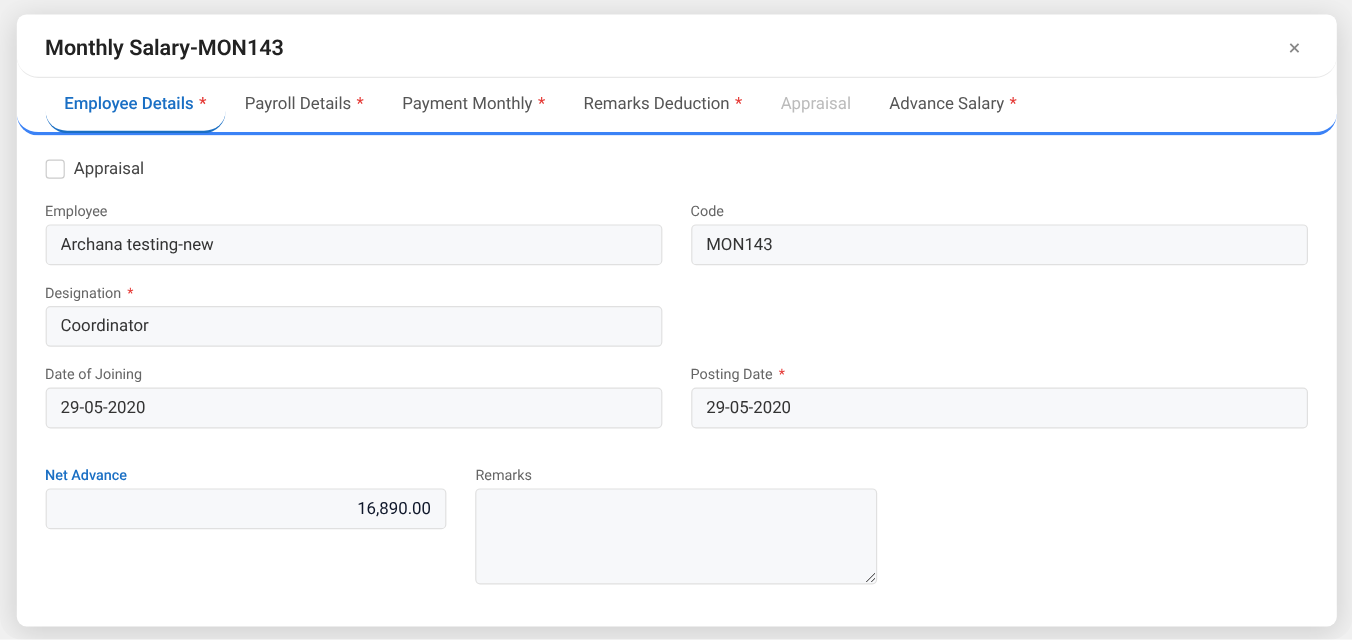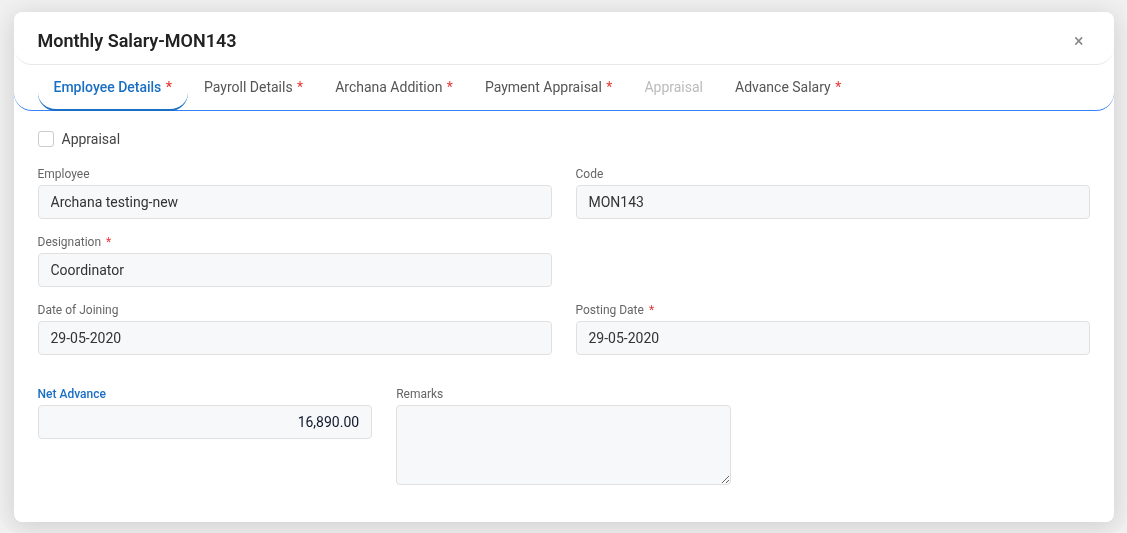--- a/index.html
+++ b/index.html
@@ -58,21 +58,21 @@
       font-size: 18px;
       color: #888;
       line-height: 1;
       padding: 2px 6px;
     }
 
     .tabs {
       display: flex;
       align-items: center;
       padding: 0 24px;
-      border-bottom: 1px solid #3b82f6;
+      border-bottom: 3px solid #3b82f6;
       background: #fff;
     }
 
     .tab {
       padding: 14px 16px;
       font-size: 14px;
       color: #555;
       cursor: pointer;
       white-space: nowrap;
       position: relative;
@@ -209,24 +209,24 @@
     </div>
 
     <div class="tabs">
       <div class="tab active">
         <span>Employee Details</span><span class="required"> *</span>
       </div>
       <div class="tab">
         <span>Payroll Details</span><span class="required"> *</span>
       </div>
       <div class="tab">
-        <span>Archana Addition</span><span class="required"> *</span>
+        <span>Payment Monthly</span><span class="required"> *</span>
       </div>
       <div class="tab">
-        <span>Payment Appraisal</span><span class="required"> *</span>
+        <span>Remarks Deduction</span><span class="required"> *</span>
       </div>
       <div class="tab disabled">
         <span>Appraisal</span>
       </div>
       <div class="tab">
         <span>Advance Salary</span><span class="required"> *</span>
       </div>
     </div>
 
     <div class="modal-body">

